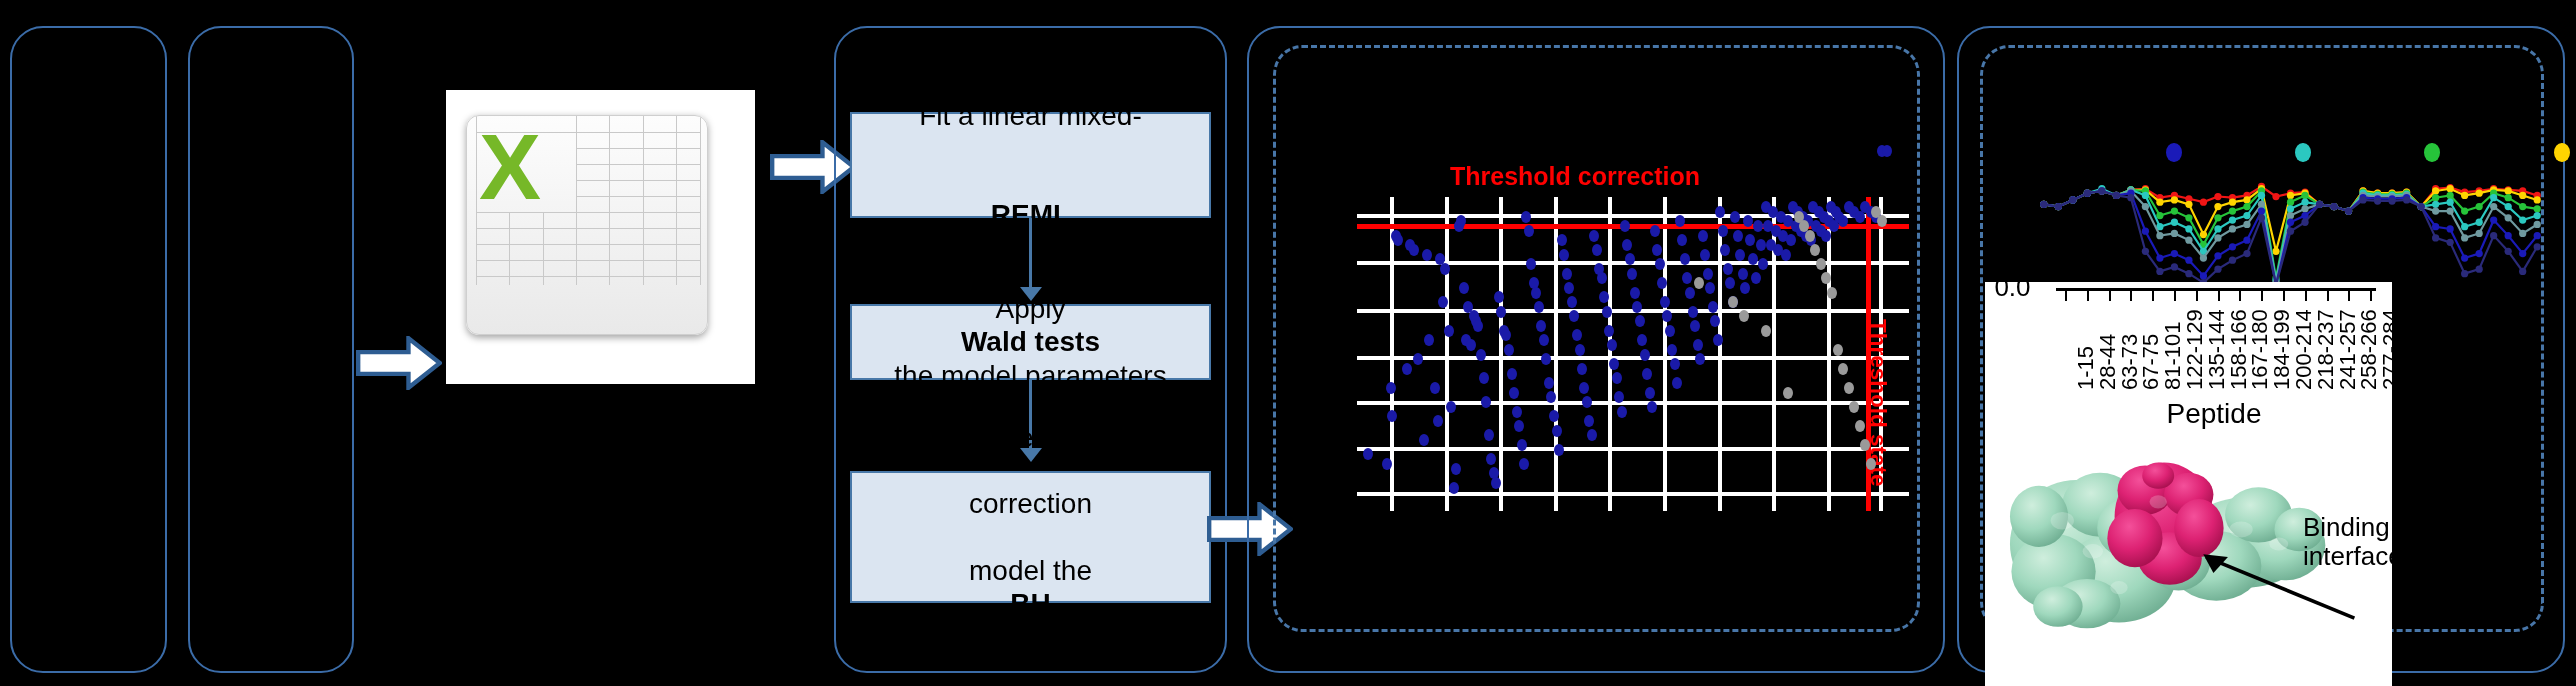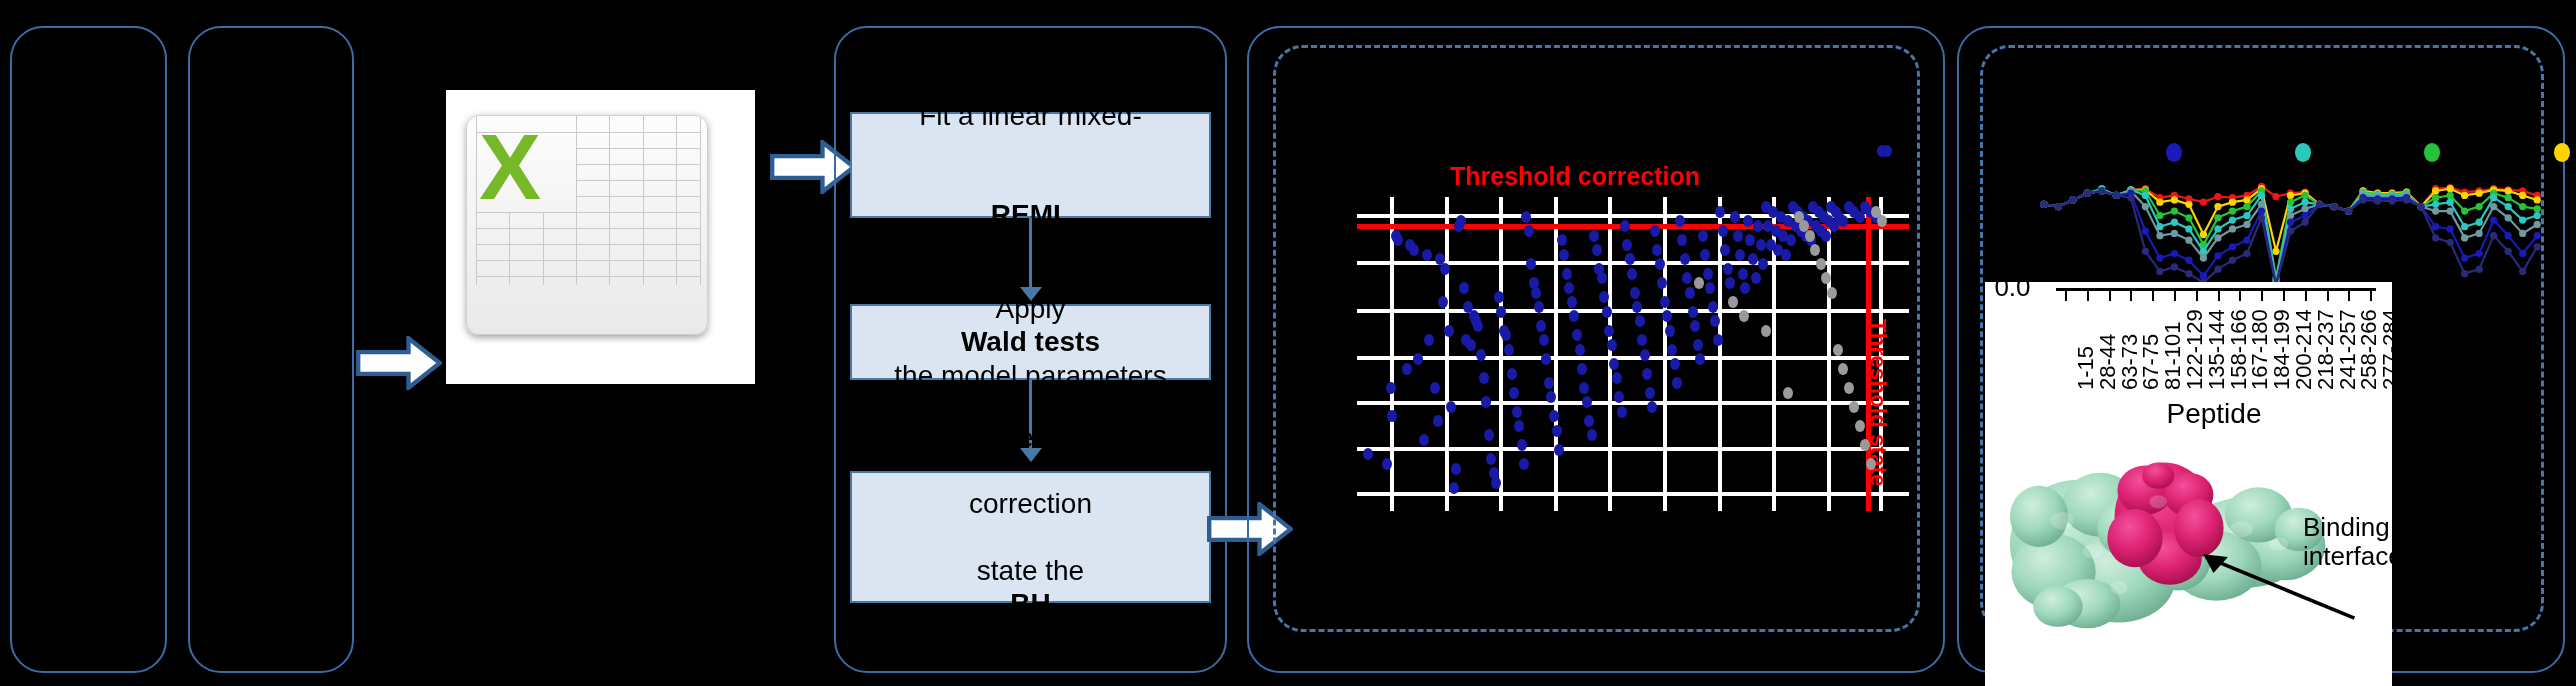--- a/index.html
+++ b/index.html
@@ -122,21 +122,21 @@
   </span>
 </div>
 
 <div class="conn" style="left:1029px;top:379px;height:80px;"></div>
 <div class="conn-head" style="left:1020px;top:448px;"></div>
 
 <div class="pbox" style="left:850px;top:471px;width:361px;height:132px;font-size:28px;">
   <span>
     <span>Multiple testing</span><br>
     <span>correction</span><br>
-    <span>state the </span><b>BH</b><span> procedure</span>
+    <span>model the </span><b>BH</b><span> procedure</span>
   </span>
 </div>
 
 <div class="arrow" style="left:1207px;top:502px;">
   <svg width="86" height="54" viewBox="0 0 118 74">
     <path d="M3 22 H72 V3 L115 37 L72 71 V52 H3 Z" fill="#ffffff" stroke="#2e5d92" stroke-width="6" stroke-linejoin="miter"></path>
   </svg>
 </div>
 
 <div class="panel" id="panel-scatter" style="left:1247px;top:26px;width:698px;height:647px;"></div>

